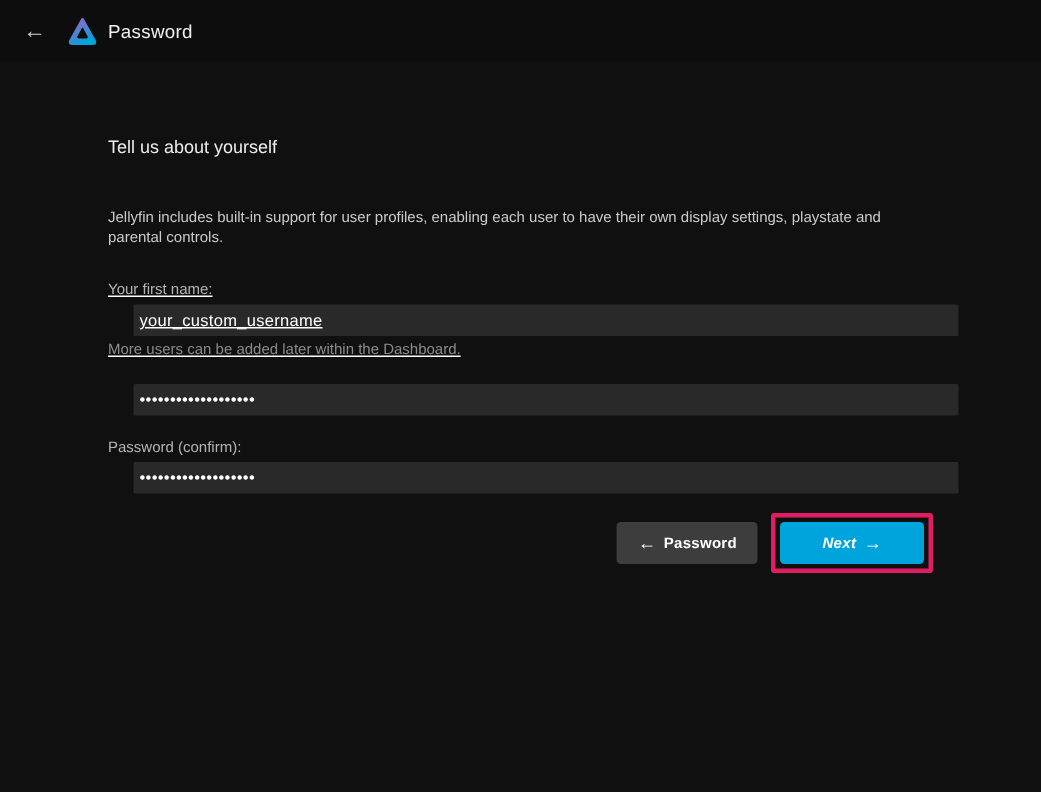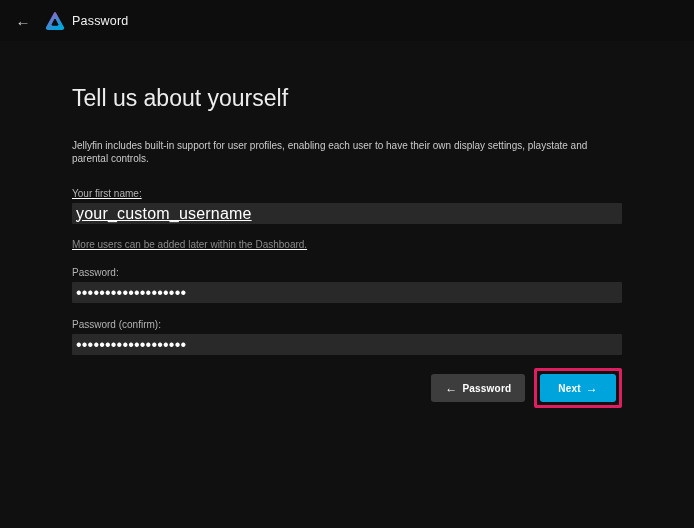--- a/index.html
+++ b/index.html
@@ -47,21 +47,21 @@
     color: #f1f1f1;
     letter-spacing: .2px;
   }
 
   
   .content {
     padding: 0 72px;
   }
   .page-title {
     margin-top: 47px;
-    font-size: 23px;
+    font-size: 12px;
     font-weight: 500;
     line-height: 20px;
     color: #ededed;
   }
   .page-desc {
     margin-top: 31px;
     font-size: 10px;
     line-height: 13px;
     color: #cbcbcb;
     max-width: 550px;
@@ -80,26 +80,27 @@
     display: block;
     width: 100%;
     height: 21px;
     margin-top: 3px;
     background: #292929;
     border: none;
     outline: none;
     border-radius: 1px;
     color: #ffffff;
     font-family: "Liberation Sans", sans-serif;
-    font-size: 16px;
+    font-size: 11px;
     padding: 0 4px;
     letter-spacing: .2px;
+    margin-left: 17px;
   }
   .field-helper {
-    margin-top: 15px;
+    margin-top: 4px;
     font-size: 10px;
     line-height: 12px;
     color: #8b8b8b;
   }
   .field.gap-lg { margin-top: 16px; }
 
   
   .actions {
     width: 550px;
     margin-top: 13px;
@@ -128,21 +129,22 @@
   }
   .btn-previous .arrow { margin-right: 5px; }
   .annotation-box {
     margin-left: 9px;
     border: 3px solid var(--highlight, #e11d62);
     padding: 3px;
     border-radius: 2px;
   }
   .btn-next {
     background: var(--accent, #00a4dc);
-    padding: 0 18px;
+    padding: 0 28px;
+    font-style: italic;
   }
   .btn-next .arrow { margin-left: 5px; }
 </style>
 </head>
 <body>
 
 <div class="screen">
 
   <header class="appbar">
     <button class="back-btn">←</button>
@@ -168,21 +170,20 @@
 
     <form class="form">
 
       <div class="field first">
         <label class="field-label">Your first name:</label>
         <input class="field-input" type="text" value="your_custom_username" style="">
         <div class="field-helper">More users can be added later within the Dashboard.</div>
       </div>
 
       <div class="field gap-lg">
-        <label class="field-label">Password:</label>
         <input class="field-input" type="text" value="•••••••••••••••••••" style="">
       </div>
 
       <div class="field gap-lg">
         <label class="field-label">Password (confirm):</label>
         <input class="field-input" type="text" value="•••••••••••••••••••" style="">
       </div>
 
       <div class="actions">
         <button class="btn btn-previous" type="button">

